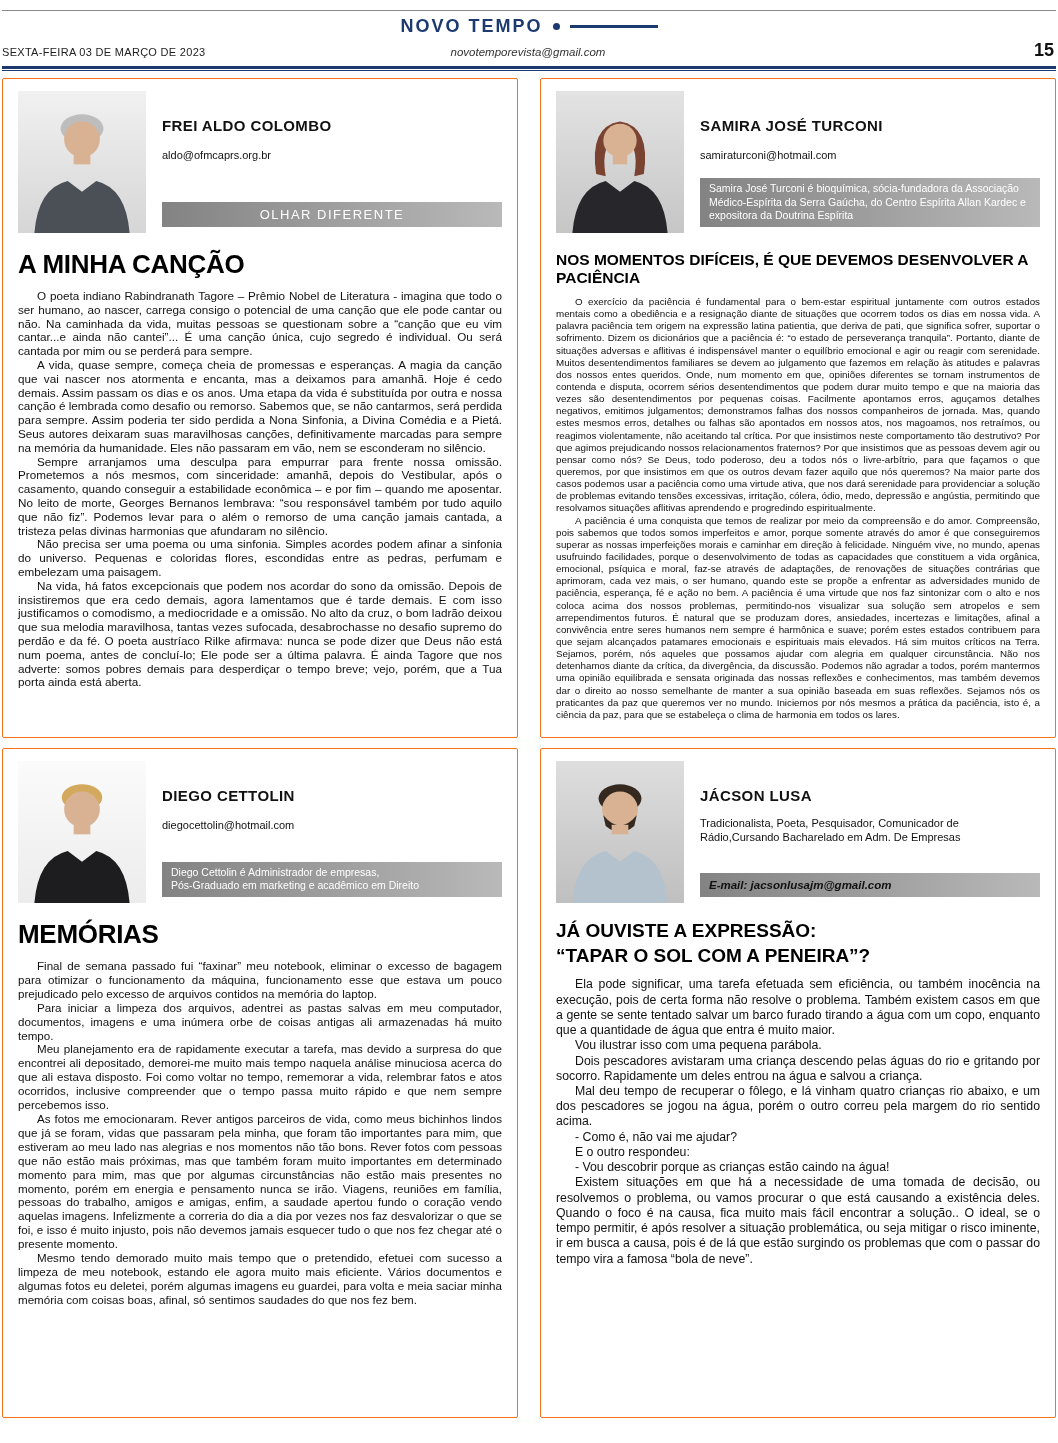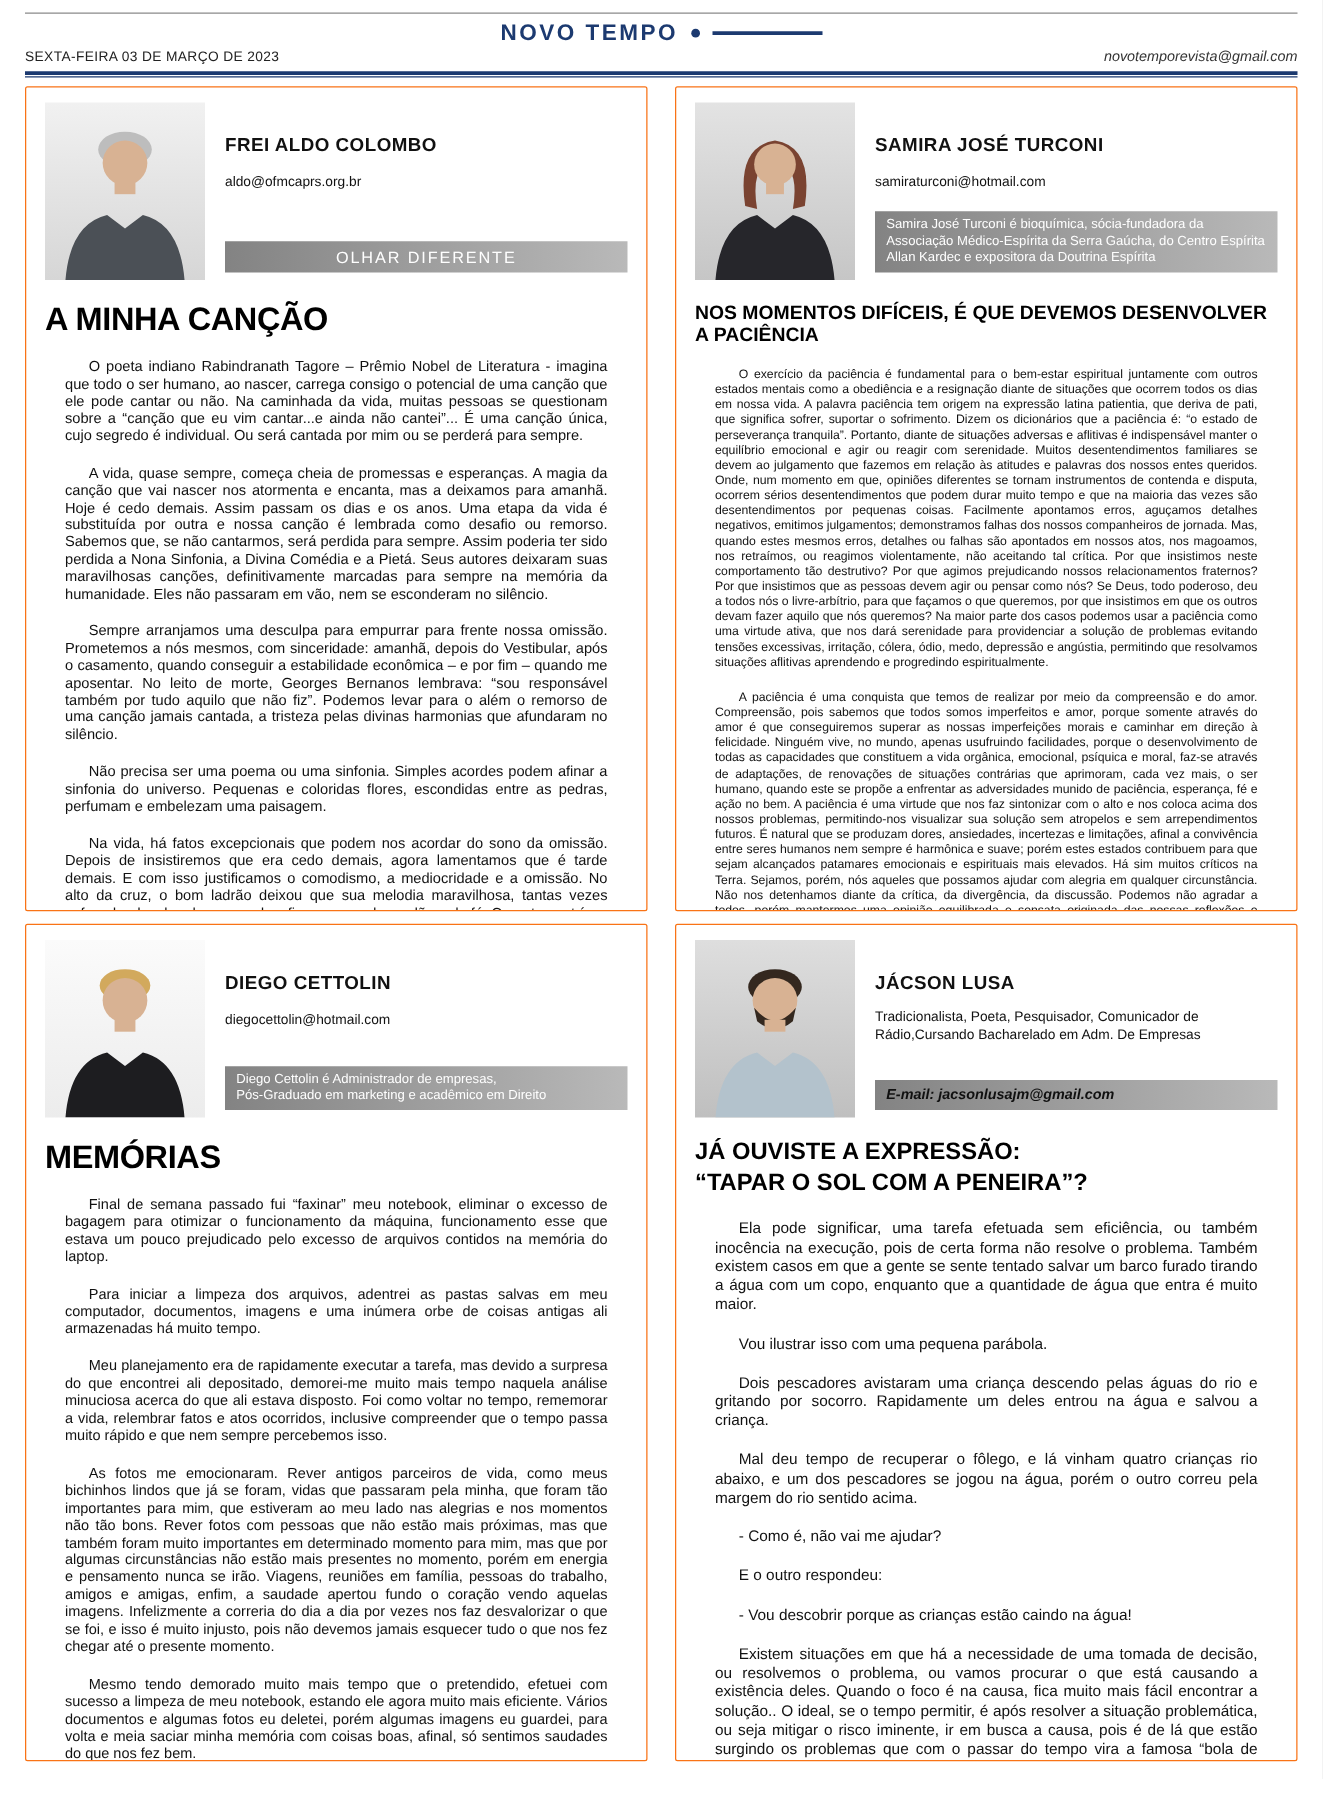--- a/index.html
+++ b/index.html
@@ -1,18 +1,18 @@
 <!DOCTYPE html>
 <html lang="pt-BR"><head>
 <meta charset="utf-8">
 <style>
   * { margin:0; padding:0; box-sizing:border-box; }
   html,body { background:#e9e9e9; }
   body { font-family:"Liberation Sans", sans-serif; color:#111; }
-  .page { width:1058px; height:1443px; background:#fff; margin:0 auto; padding:6px 20px; position:relative; overflow:hidden; }
+  .page { width:1058px; height:1443px; background:#fff; margin:0 auto; padding:6px 2px; position:relative; overflow:hidden; }
 
   
   .top-rule { border-top:1px solid #8a8a8a; margin:4px 0 5px; }
   .masthead-row { display:flex; justify-content:center; align-items:center; gap:10px; }
   .masthead-title { color:#1c3a70; font-weight:bold; font-size:18px; letter-spacing:2px; }
   .masthead-dot { width:7px; height:7px; border-radius:50%; background:#1c3a70; }
   .masthead-dash { width:88px; height:3px; background:#1c3a70; }
   .header-row2 { display:flex; align-items:baseline; margin-top:3px; }
   .date { flex:1; font-size:11px; letter-spacing:.3px; color:#222; }
   .masthead-email { font-style:italic; font-size:11.5px; color:#333; }
@@ -50,41 +50,42 @@
   .banner-email { color:#101010; font-weight:bold; font-style:italic; font-size:11.5px; padding:6px 9px; }
   .preline { white-space:pre-line; }
 
   
   .headline { font-weight:bold; color:#000; }
   .headline-xl { font-size:26px; letter-spacing:-.3px; margin:16px 0 9px; }
   .headline-sm { font-size:15.5px; margin:18px 0 9px; }
   .headline-md { font-size:19px; line-height:1.3; margin:16px 0 9px; white-space:pre-line; }
 
   .body { text-align:justify; color:#111; }
-  .body p { text-indent:19px; margin:16px; }
+  .body p { text-indent:19px; margin:0; }
   .body-a1 { font-size:11.7px; line-height:1.18; }
   .body-a2 { font-size:9.8px;  line-height:1.24; }
   .body-a3 { font-size:11.6px; line-height:1.2; }
   .body-a4 { font-size:12.3px; line-height:1.24; }
 </style>
 </head>
 <body>
 
 <div class="page">
 
   <header class="page-header">
     <div class="top-rule"></div>
     <div class="masthead-row">
       <span class="masthead-title">NOVO TEMPO</span>
       <span class="masthead-dot"></span>
       <span class="masthead-dash"></span>
     </div>
     <div class="header-row2">
       <span class="date">SEXTA-FEIRA 03 DE MARÇO DE 2023</span>
       <span class="masthead-email">novotemporevista@gmail.com</span>
+      <span class="pagenum">15</span>
     </div>
     <div class="double-rule"></div>
   </header>
 
   <main class="grid">
 
     <article class="box">
       <div class="author-row">
         <div class="photo photo-aldo">
           <svg viewBox="0 0 100 112" preserveAspectRatio="xMidYMax meet">

